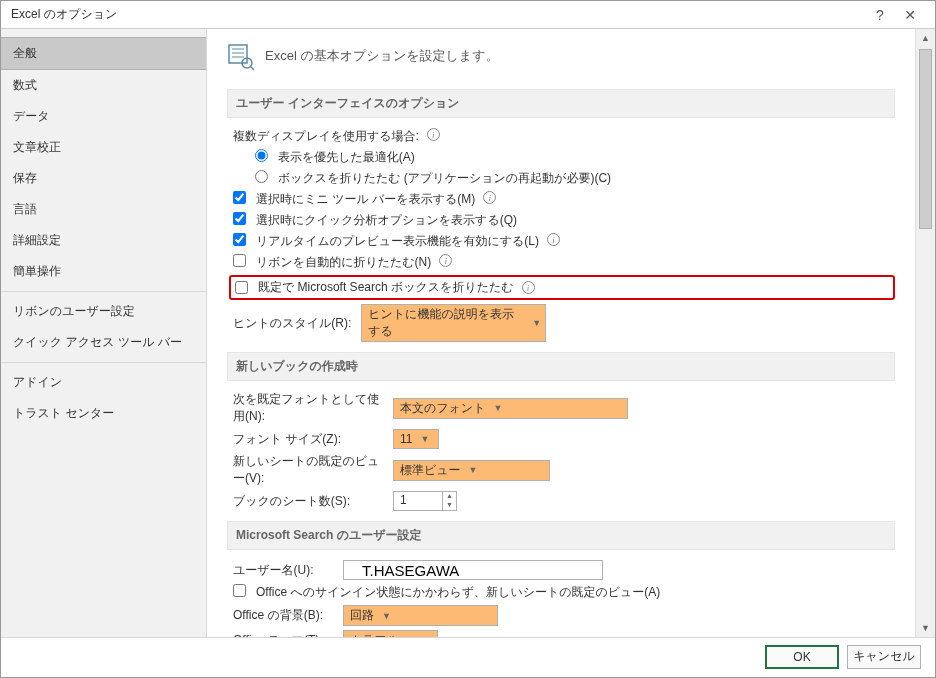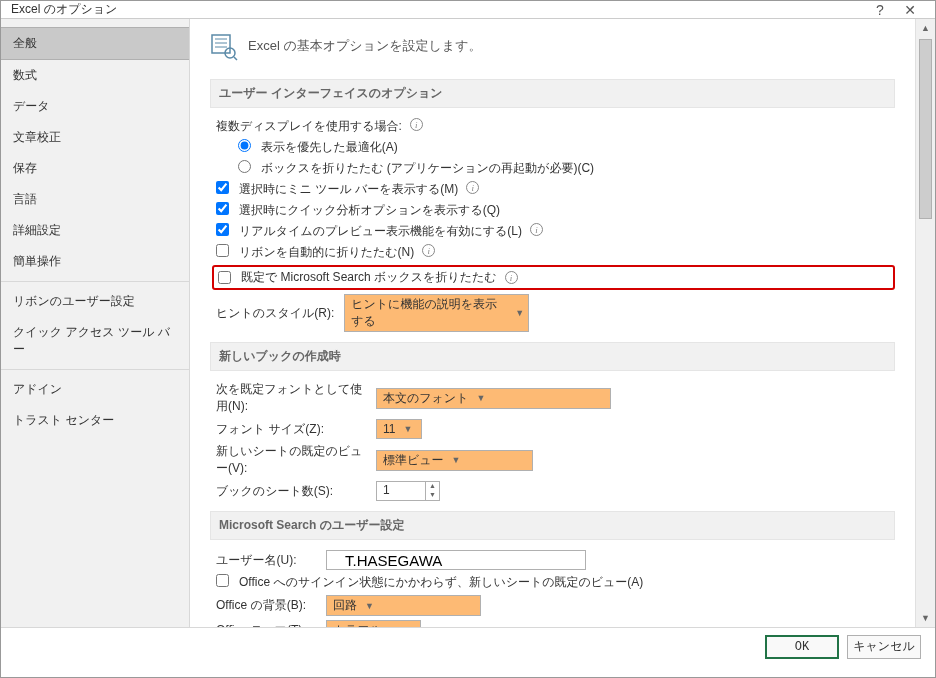--- a/index.html
+++ b/index.html
@@ -7,34 +7,34 @@
   font-family: "Yu Gothic UI", "Meiryo", "MS PGothic", sans-serif;
   font-size: 12px;
   background: #fff;
   width: 936px;
   height: 678px;
   overflow: hidden;
   border: 1px solid #999;
   color: #333;
 }
 .titlebar {
-  height: 18px;
+  height: 28px;
   display: flex;
   align-items: center;
   padding: 0 10px;
   border-bottom: 1px solid #ccc;
 }
 .titlebar .title { flex: 1; font-size: 12px; color: #333; }
 .titlebar .btn { width: 30px; text-align: center; font-size: 14px; color: #555; cursor: pointer; }
 .body {
   display: flex;
   height: 608px;
 }
 .sidebar {
-  width: 189px;
+  width: 206px;
   border-right: 1px solid #d8d8d8;
   background: #f1f1f1;
   padding-top: 8px;
 }
 .sidebar .item {
   padding: 7px 12px;
   cursor: pointer;
   color: #333;
   font-size: 12px;
 }
@@ -107,21 +107,21 @@
 .form-row{ display:flex; align-items:center; margin:4px 0 4px 6px; gap:10px;}
 .form-row .flabel{ width:150px; font-size:12px; color:#333;}
 .text-input{ border:1px solid #b0b0b0; background:#fff; padding:2px 18px; height:20px; font-size:15px; width:260px;}
 .footer{
   height: 38px; border-top:1px solid #d8d8d8; display:flex; justify-content:flex-end; align-items:center; padding:0 14px; gap:8px;
 }
 .footer .btn{
   min-width:74px; height:24px; border:1px solid #b0b0b0; background:#f9f9f9;
   display:inline-flex; align-items:center; justify-content:center; font-size:12px; cursor:pointer;
 }
-.footer .btn.primary{ border:2px solid #217346;font-family:Liberation Mono, monospace; }
+.footer .btn.primary{ border:2px solid #217346; }
 </style>
 </head>
 <body>
 
 <div class="titlebar">
   <span class="title">Excel のオプション</span>
   <span class="btn">?</span>
   <span class="btn">✕</span>
 </div>
 

